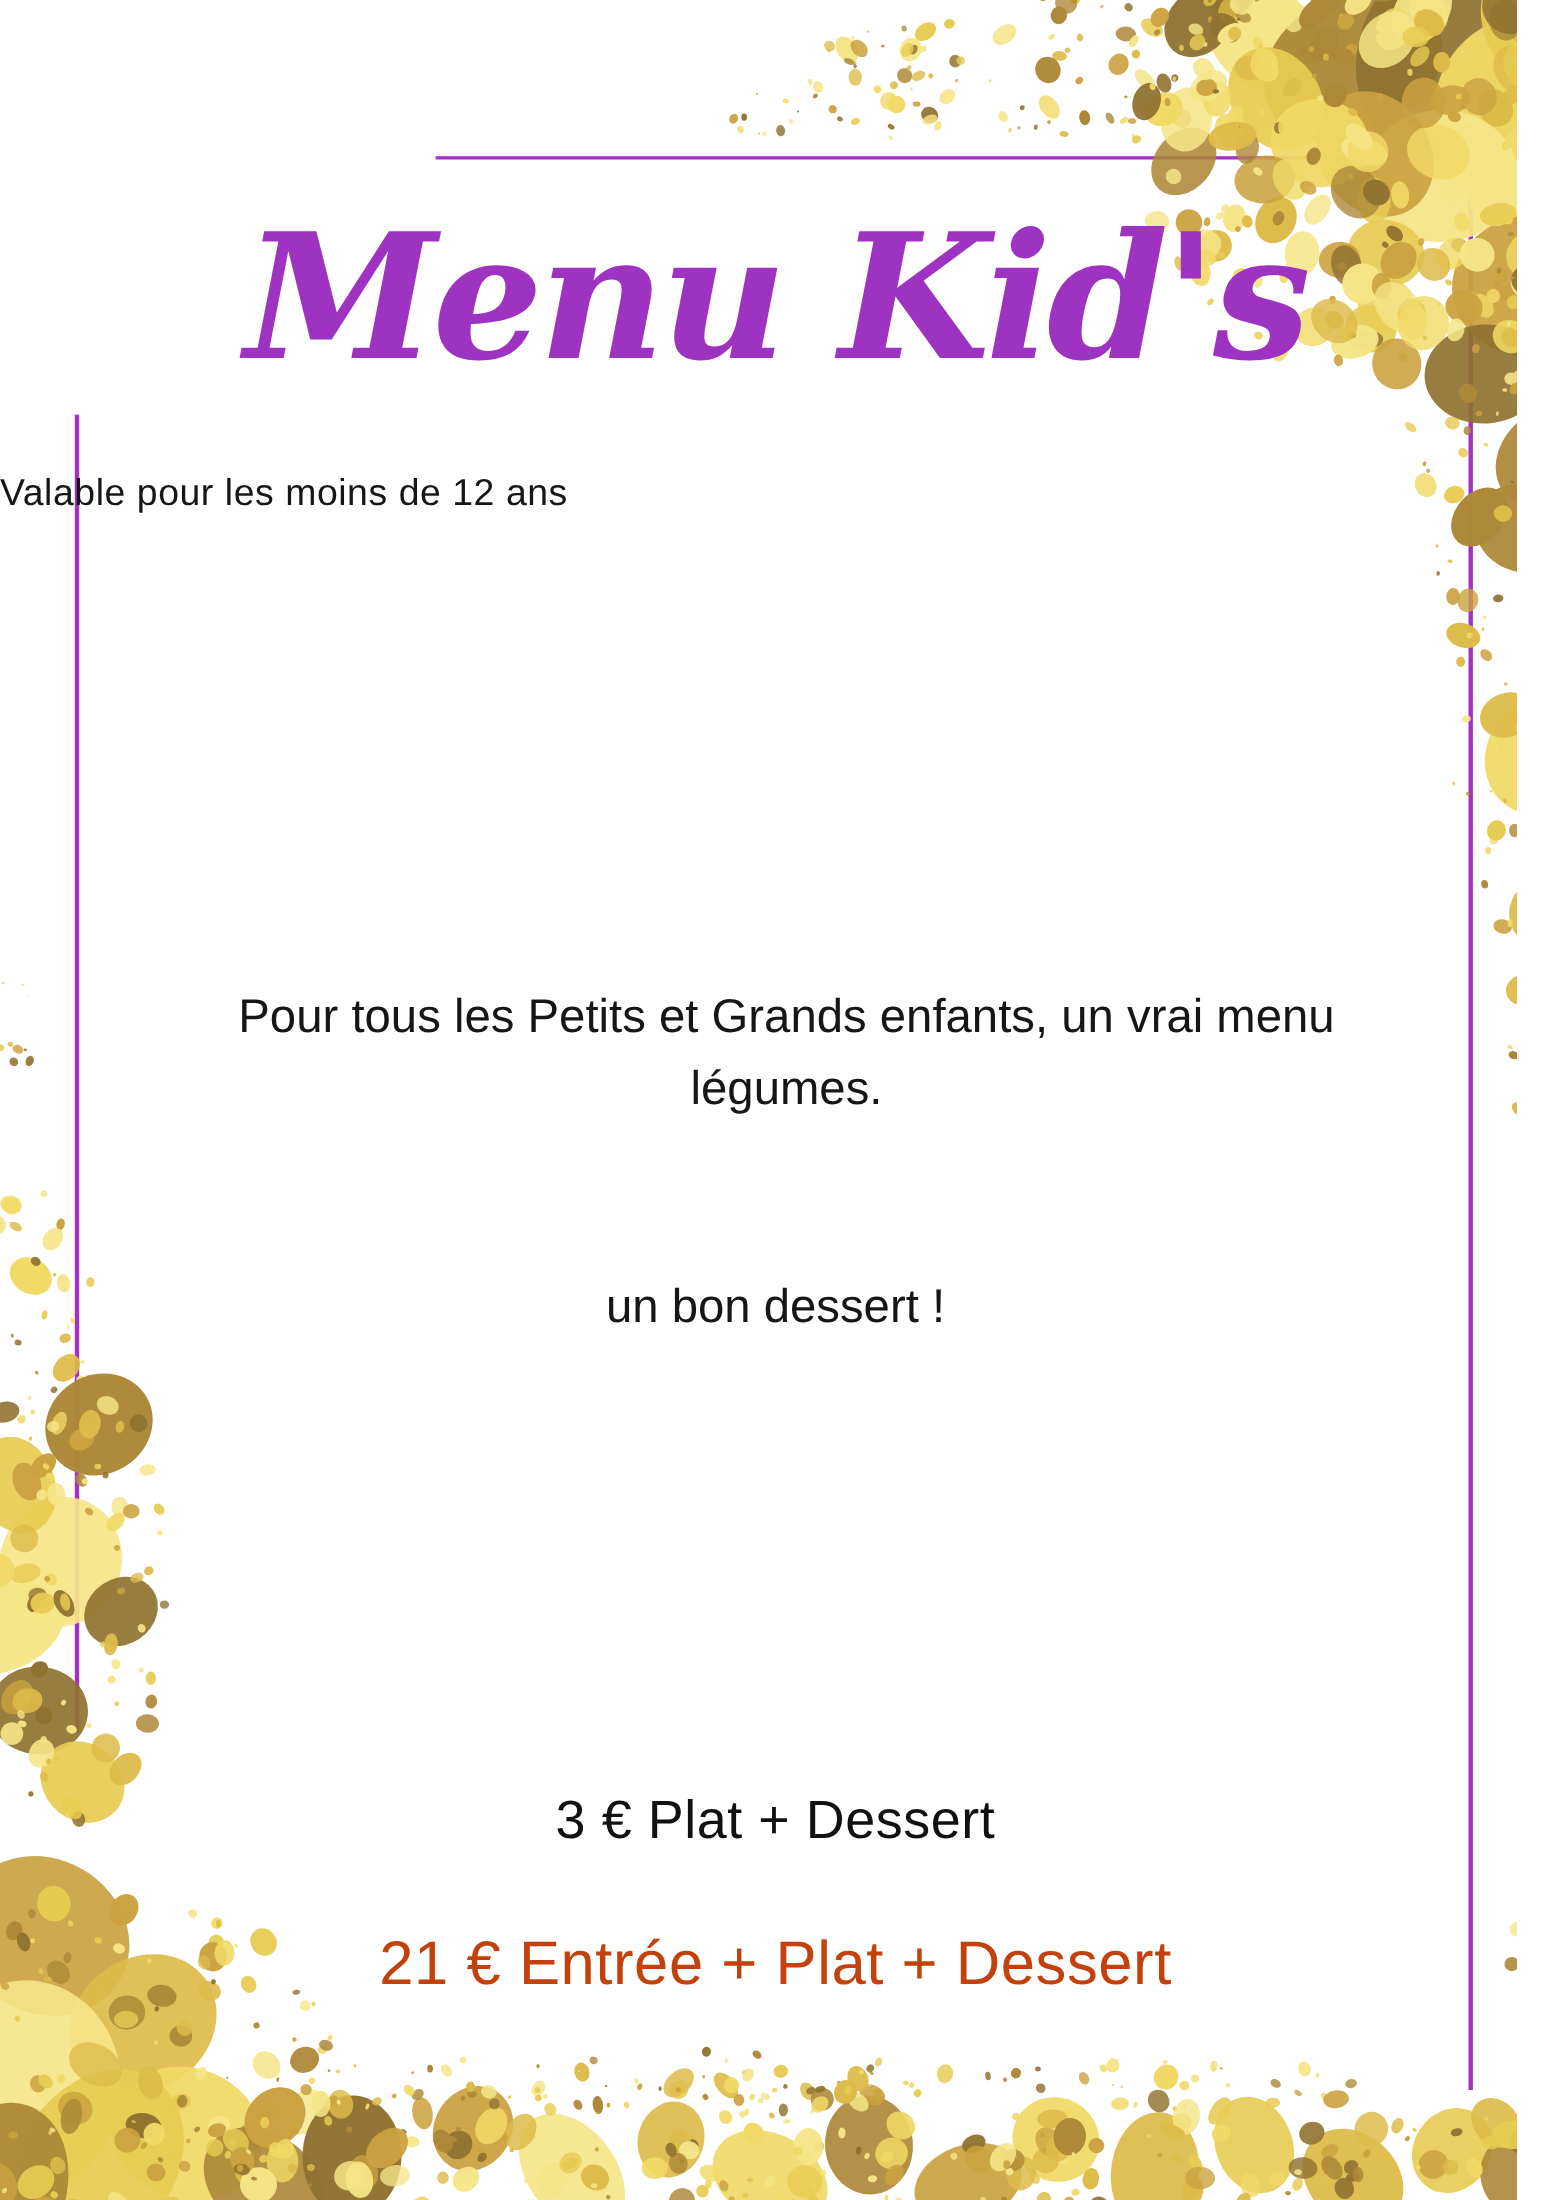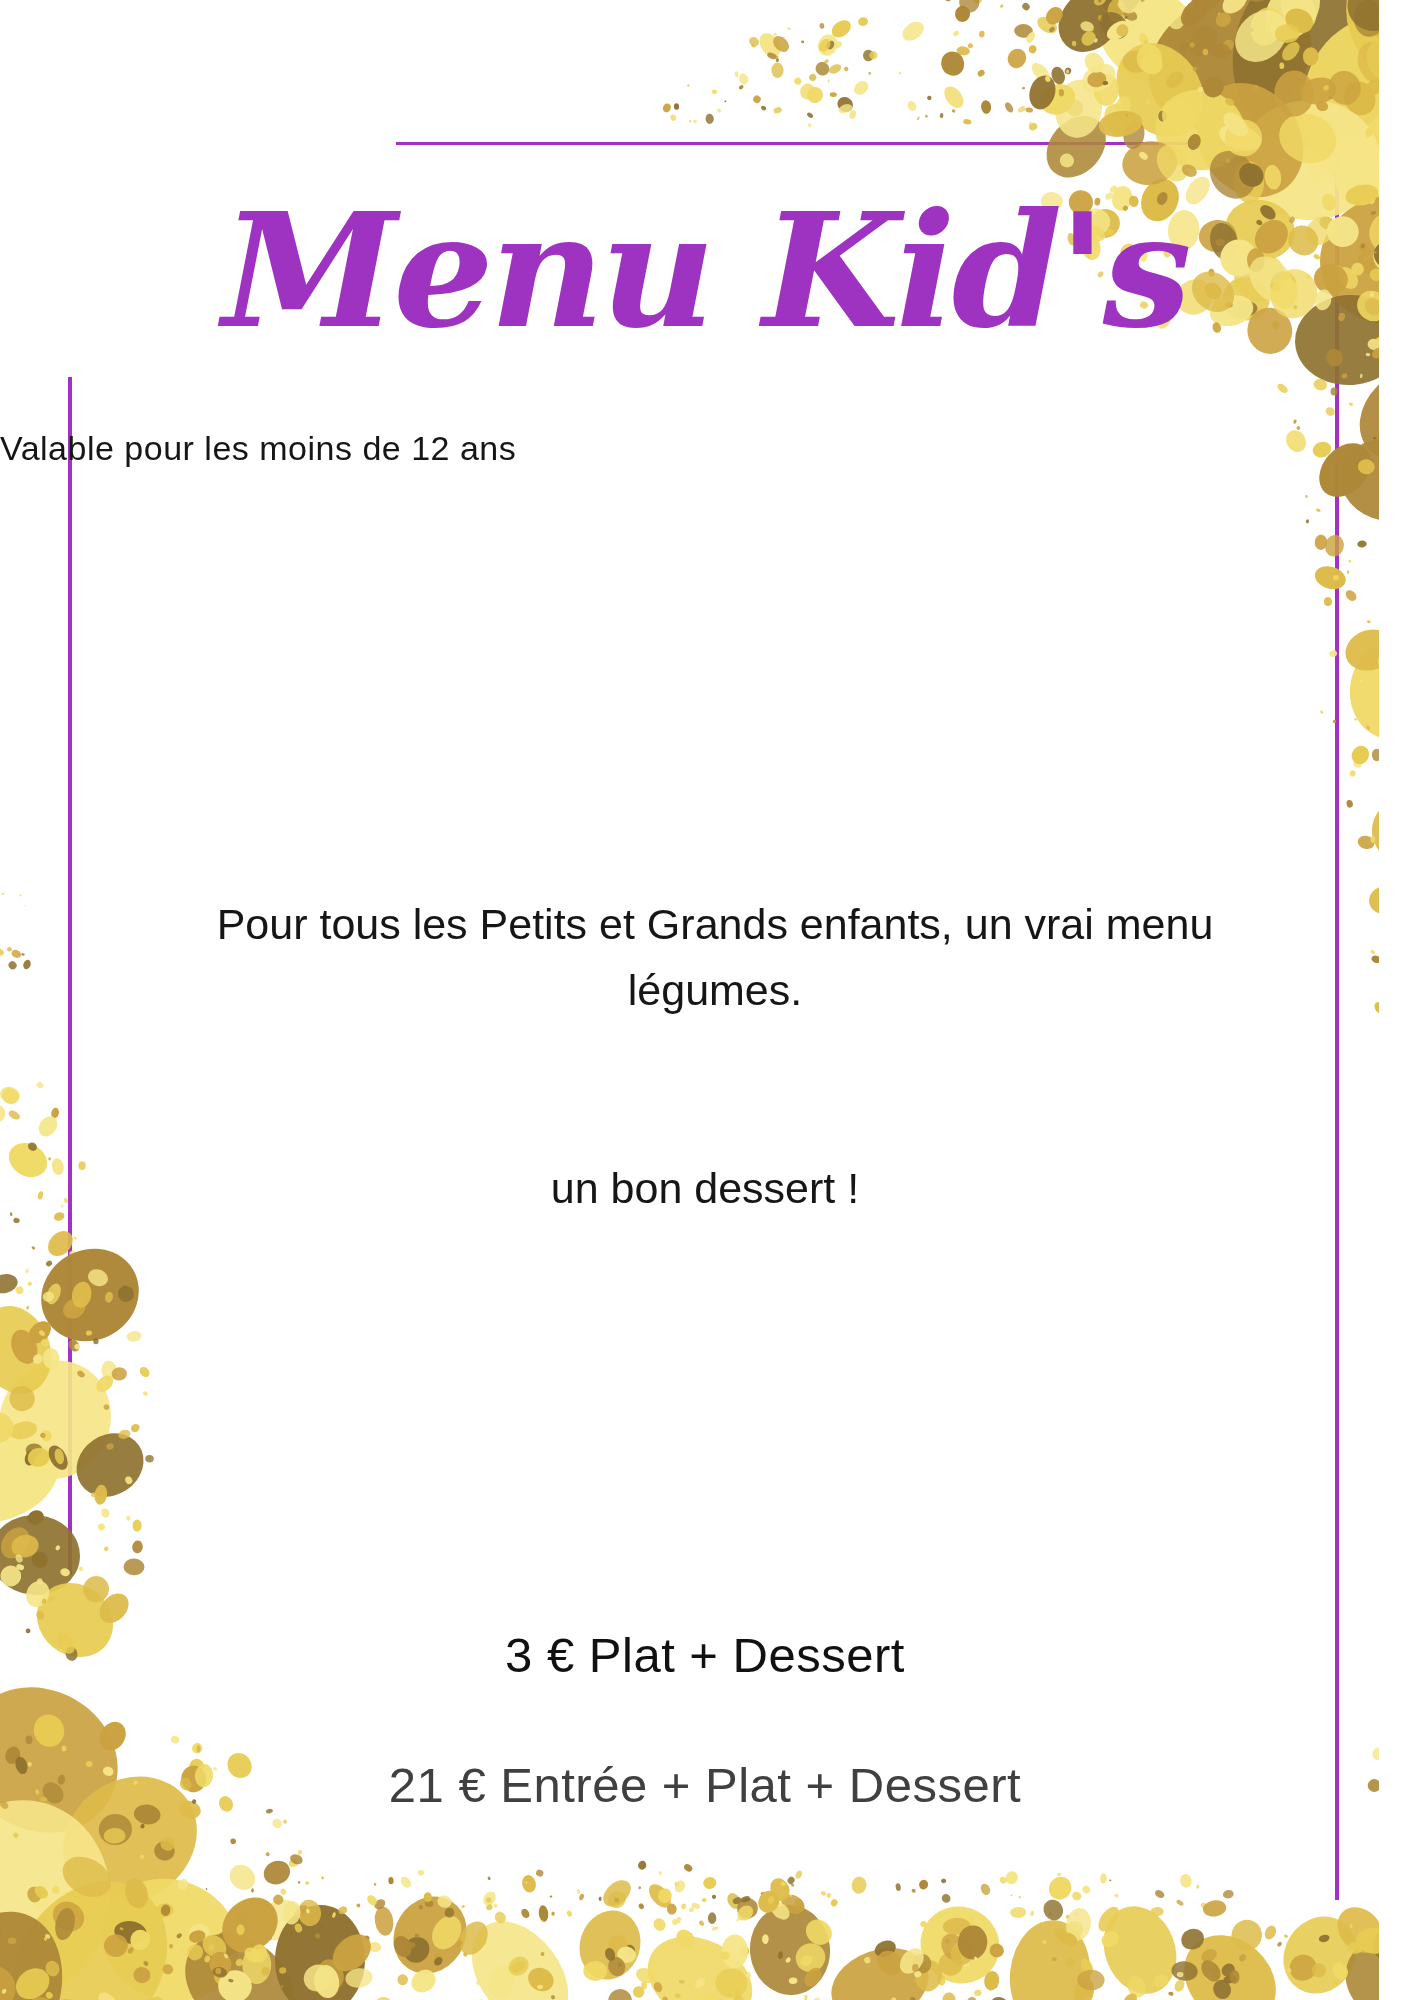--- a/index.html
+++ b/index.html
@@ -89,24 +89,24 @@
     text-align:center;
     font-size:49px;
     line-height:66px;
     letter-spacing:0.5px;
     color:#111111;
   }
   .price-2{
     position:absolute;
     left:0; right:0; top:1752px;
     text-align:center;
-    font-size:49px;
+    font-size:56px;
     line-height:66px;
     letter-spacing:0.5px;
-    color:#404040;
+    color:#c2410c;
   }
 </style>
 </head>
 <body>
 
 <div class="page">
 
   <div class="rule-top"></div>
   <div class="border-left"></div>
   <div class="border-right"></div>

